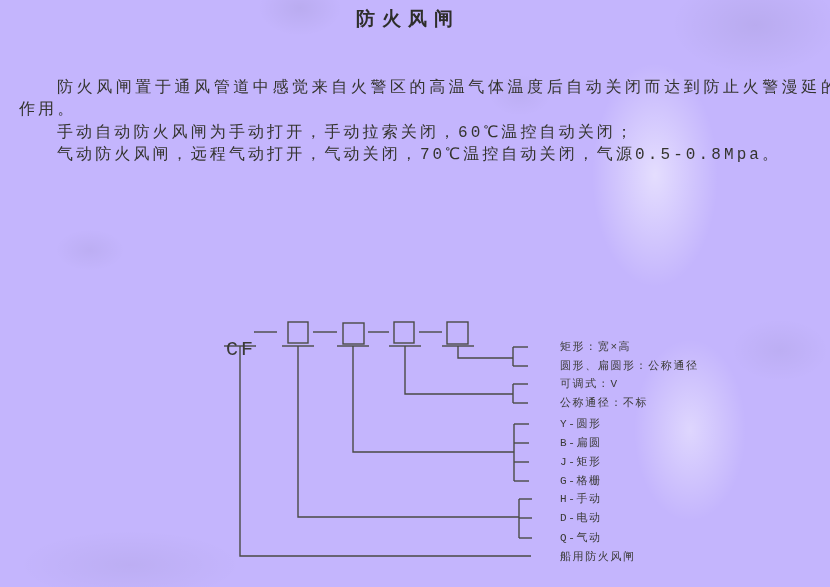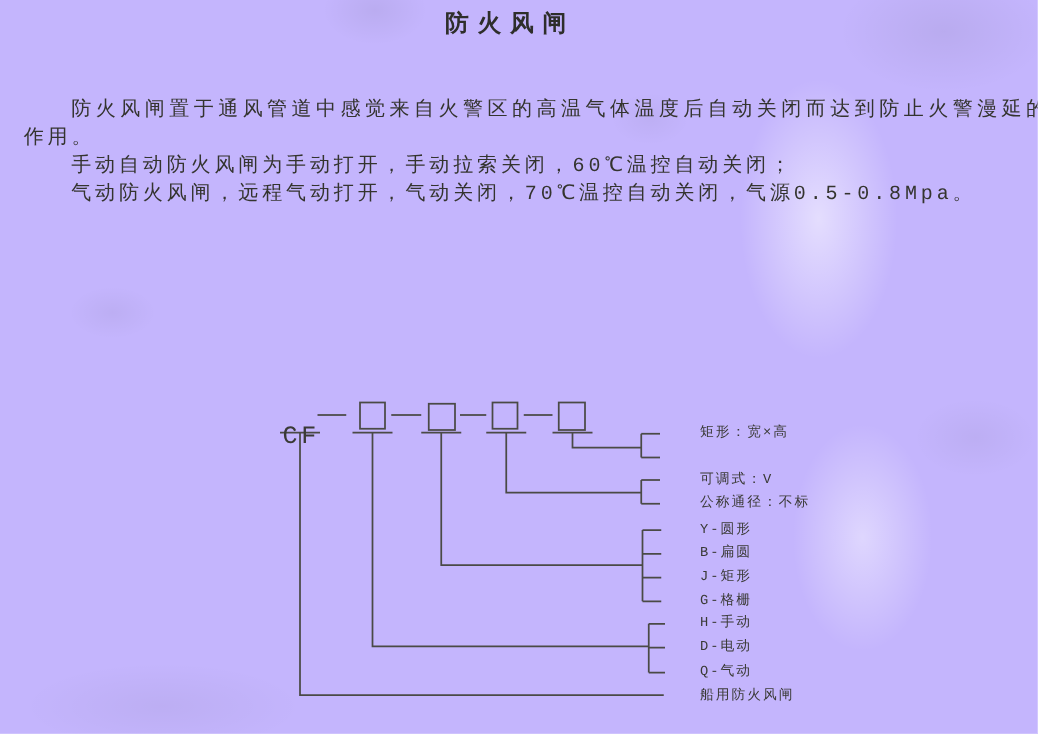--- a/index.html
+++ b/index.html
@@ -117,20 +117,21 @@
 
       <path d="M519 499 V538"></path>
       <path d="M519 499 H532"></path>
       <path d="M519 518 H532"></path>
       <path d="M519 538 H532"></path>
     </svg>
 
     <span class="code-prefix">CF</span>
 
     <span class="legend-label" style="top:338px">矩形：宽×高</span>
+    <span class="legend-label" style="top:357px">圆形、扁圆形：公称通径</span>
     <span class="legend-label" style="top:375px">可调式：V</span>
     <span class="legend-label" style="top:394px">公称通径：不标</span>
     <span class="legend-label" style="top:415px">Y-圆形</span>
     <span class="legend-label" style="top:434px">B-扁圆</span>
     <span class="legend-label" style="top:453px">J-矩形</span>
     <span class="legend-label" style="top:472px">G-格栅</span>
     <span class="legend-label" style="top:490px">H-手动</span>
     <span class="legend-label" style="top:509px">D-电动</span>
     <span class="legend-label" style="top:529px">Q-气动</span>
     <span class="legend-label" style="top:548px">船用防火风闸</span>

